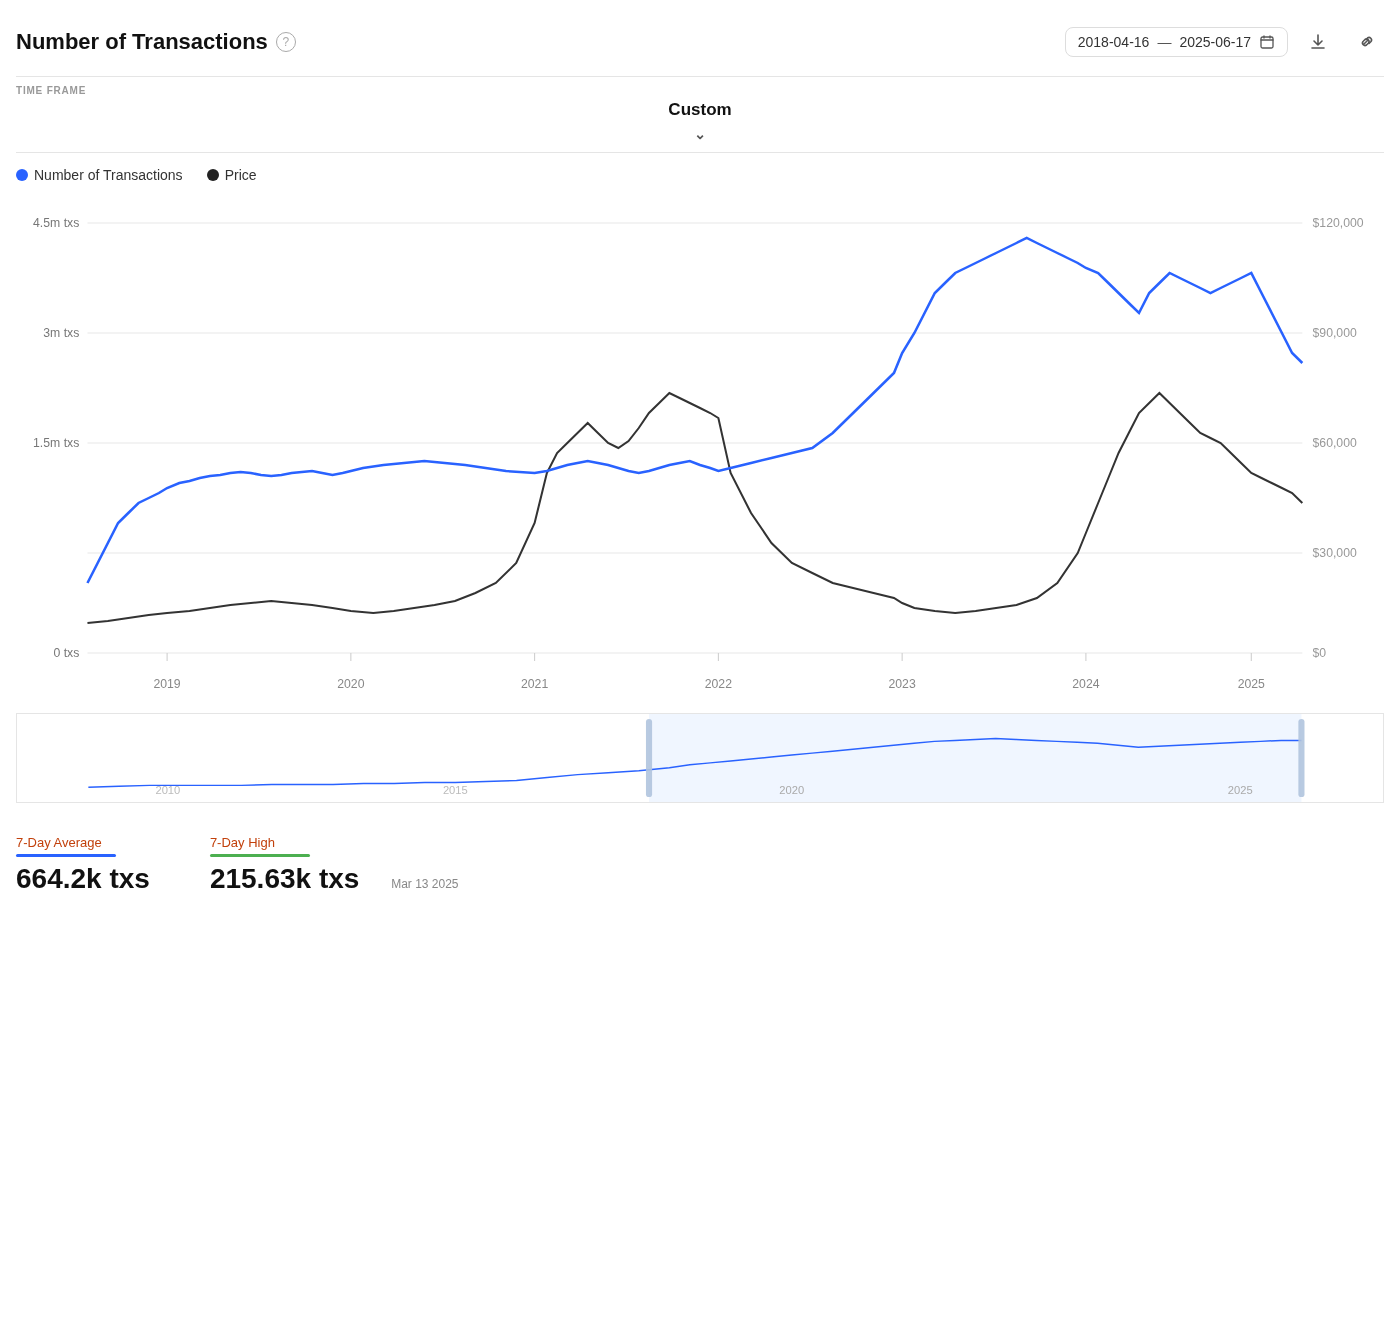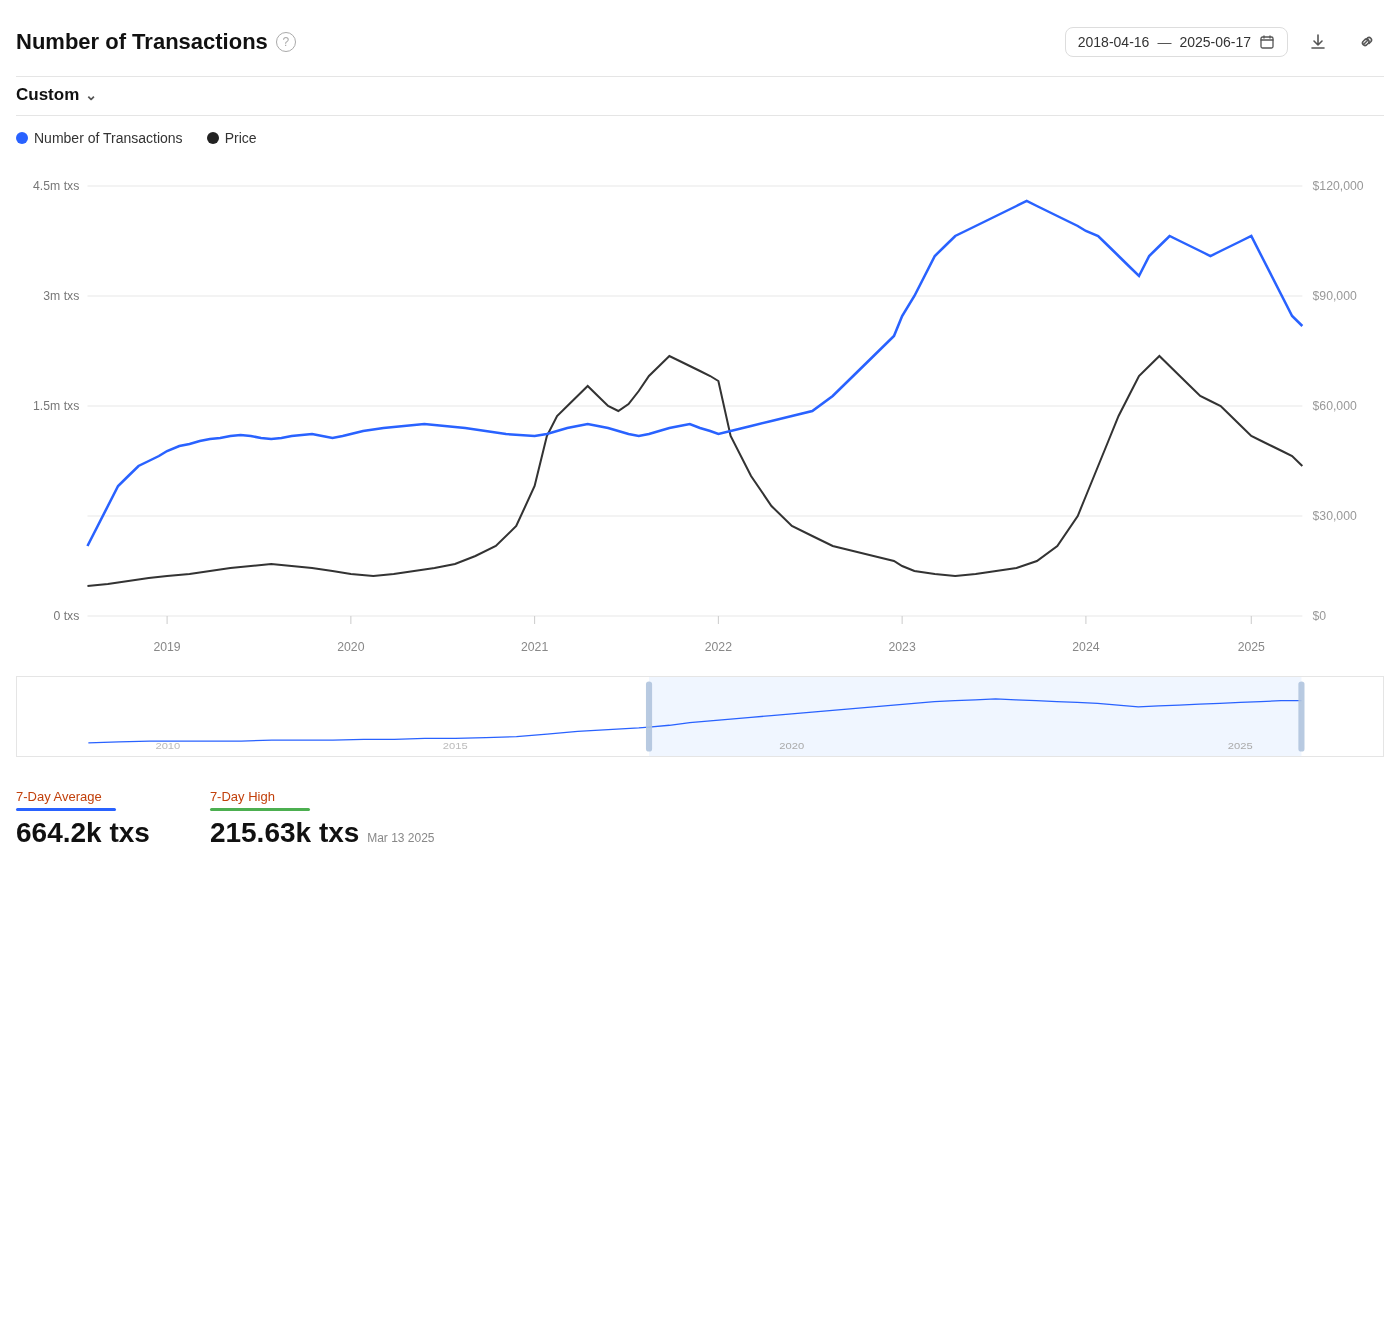--- a/index.html
+++ b/index.html
@@ -84,20 +84,21 @@
       margin-bottom: 4px;
     }
     .timeframe-select {
       display: flex;
       align-items: center;
       gap: 6px;
       font-size: 17px;
       font-weight: 600;
       color: #111;
       cursor: pointer;
+      flex-direction: column;
     }
     .chevron {
       font-size: 14px;
       color: #555;
     }
     .legend {
       display: flex;
       align-items: center;
       gap: 24px;
       margin-bottom: 10px;
@@ -119,21 +120,21 @@
       height: 520px;
       margin-bottom: 0;
     }
     .chart-svg {
       width: 100%;
       height: 100%;
     }
     .mini-chart-area {
       position: relative;
       width: 100%;
-      height: 81px;
+      height: 90px;
       border: 1px solid #e5e5e5;
       margin-bottom: 32px;
       background: #fff;
       overflow: hidden;
     }
     .mini-svg {
       width: 100%;
       height: 100%;
     }
     .stats-row {
@@ -155,21 +156,21 @@
       margin-bottom: 6px;
     }
     .stat-value {
       font-size: 28px;
       font-weight: 700;
       color: #111;
     }
     .stat-date {
       font-size: 12px;
       color: #888;
-      margin-left: 0;
+      margin-left: 24px;
       font-weight: 400;
     }
     .y-label-left {
       fill: #777;
       font-size: 12px;
     }
     .y-label-right {
       fill: #999;
       font-size: 12px;
     }
@@ -210,20 +211,21 @@
       <div class="icon-btn">
         <svg width="20" height="20" viewBox="0 0 20 20" fill="none">
           <path d="M8 12l4-4M7 9.5a2.5 2.5 0 003.5 3.5l2-2a2.5 2.5 0 00-3.5-3.5L7.5 9" stroke="#555" stroke-width="1.6" stroke-linecap="round"></path>
           <path d="M10 7.5l1.5-1.5a2.5 2.5 0 013.5 3.5l-2 2" stroke="#555" stroke-width="1.6" stroke-linecap="round"></path>
         </svg>
       </div>
     </div>
   </div>
 
   <div class="timeframe-bar">
+    <div class="timeframe-label">TIME FRAME</div>
     <div class="timeframe-select">
       <span>Custom</span>
       <span class="chevron">⌄</span>
     </div>
   </div>
 
   <div class="legend">
     <div class="legend-item">
       <div class="legend-dot" style="background:#2962FF;"></div>
       <span>Number of Transactions</span>

